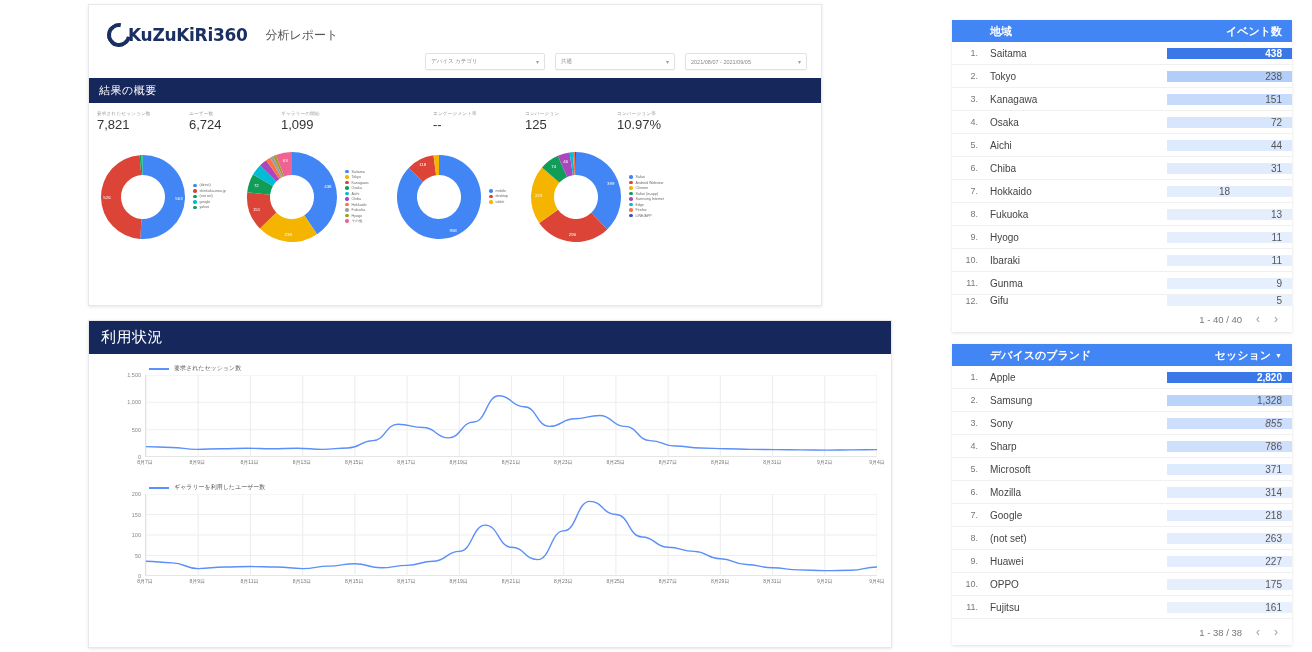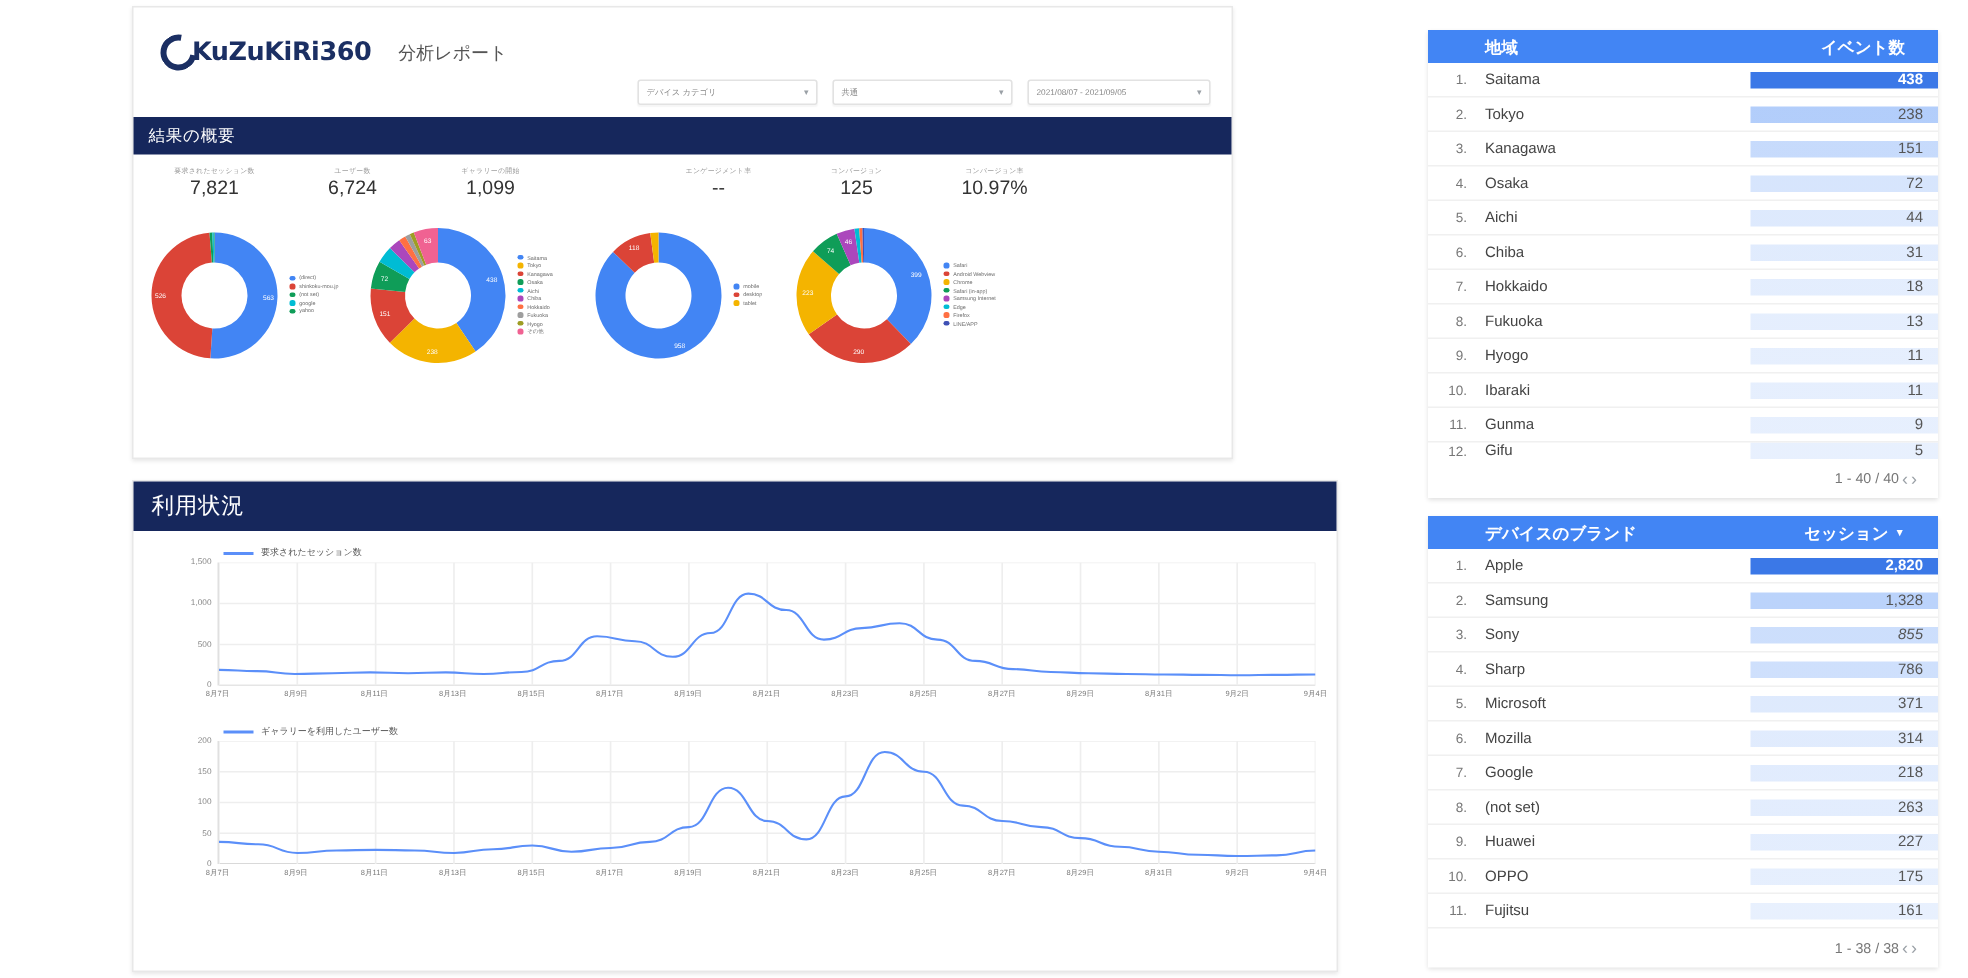--- a/index.html
+++ b/index.html
@@ -55,21 +55,21 @@
   
   .sect-bar {
     background:#16275c; color:#fff;
     font-size: 11px; padding: 5px 10px;
     letter-spacing: .5px;
   }
   .sect-bar.big { font-size: 15px; padding: 7px 12px; }
 
   
   .metrics { display:flex; padding: 8px 0 10px 8px; }
-  .metric { width: 92px; text-align: center; }
+  .metric { width: 92px; }
   .metric.gap { margin-left: 60px; }
   .metric-label { font-size:4.6px; color:#9b9b9b; letter-spacing:.2px; white-space:nowrap; }
   .metric-value { font-size:13px; color:#333; margin-top:1px; }
 
   
   .donut-row { display:flex; align-items:center; padding: 8px 0 0 10px; }
   .donut-unit { display:flex; align-items:center; }
   .legend { margin-left: 6px; }
   .legend-item { display:flex; align-items:center; margin-bottom:1.5px; }
   .legend-dot { width:3.5px; height:3.5px; border-radius:50%; margin-right:3px; flex:none; }
@@ -90,28 +90,28 @@
   
   .right-col { position:absolute; left:920px; top:20px; width:340px; }
   .tbl-card { background:#fff; box-shadow:0 1px 3px rgba(0,0,0,0.12); margin-bottom:12px; }
   .tbl-head {
     display:flex; align-items:center;
     background:#4285f4; color:#fff; height:22px;
     font-size:11px; font-weight:bold;
   }
   .th-rank { width:34px; }
   .th-dim { flex:1; padding-left:4px; }
-  .th-met { width:125px; text-align:left; padding-right:22px; display:flex; justify-content:flex-end; align-items:center; gap:4px; }
+  .th-met { width:125px; text-align:left; padding-right:10px; display:flex; justify-content:flex-end; align-items:center; gap:4px; }
   .sort-caret { font-size:7px; }
   .trow { display:flex; align-items:center; height:23px; font-size:10px; color:#555; border-bottom:1px solid #f0f0f0; }
   .td-rank { width:34px; text-align:right; padding-right:8px; color:#777; font-size:9px; }
   .td-dim { flex:1; padding-left:4px; color:#444; }
   .td-met { width:125px; text-align:right; padding-right:10px; }
   .trow.clipped { height:11px; overflow:hidden; border-bottom:none; }
-  .pager { display:flex; align-items:center; justify-content:flex-end; gap:2px; height:26px; padding-right:14px; font-size:9.5px; color:#777; }
+  .pager { display:flex; align-items:center; justify-content:flex-end; gap:14px; height:26px; padding-right:14px; font-size:9.5px; color:#777; }
   .pg-arrow { font-size:12px; color:#9aa0a6; }
 </style>
 </head>
 <body>
 
 <div class="page">
 
   <div class="left-col">
 
     <div class="card card-a">
@@ -491,21 +491,21 @@
           <div class="td-met" style="background: linear-gradient(to right, rgba(66, 133, 244, 0.176) 0px, rgba(66, 133, 244, 0.176) 100%);">44</div>
         </div>
         <div class="trow">
           <div class="td-rank">6.</div>
           <div class="td-dim">Chiba</div>
           <div class="td-met" style="background: linear-gradient(to right, rgba(66, 133, 244, 0.16) 0px, rgba(66, 133, 244, 0.16) 100%);">31</div>
         </div>
         <div class="trow">
           <div class="td-rank">7.</div>
           <div class="td-dim">Hokkaido</div>
-          <div class="td-met" style="background: linear-gradient(to right, rgba(66, 133, 244, 0.145) 0px, rgba(66, 133, 244, 0.145) 100%);">18</div>
+          <div class="td-met" style="background: linear-gradient(to right, rgba(66, 133, 244, 0.145) 0px, rgba(66, 133, 244, 0.145) 100%); text-align: center;">18</div>
         </div>
         <div class="trow">
           <div class="td-rank">8.</div>
           <div class="td-dim">Fukuoka</div>
           <div class="td-met" style="background: linear-gradient(to right, rgba(66, 133, 244, 0.137) 0px, rgba(66, 133, 244, 0.137) 100%);">13</div>
         </div>
         <div class="trow">
           <div class="td-rank">9.</div>
           <div class="td-dim">Hyogo</div>
           <div class="td-met" style="background: linear-gradient(to right, rgba(66, 133, 244, 0.133) 0px, rgba(66, 133, 244, 0.133) 100%);">11</div>

